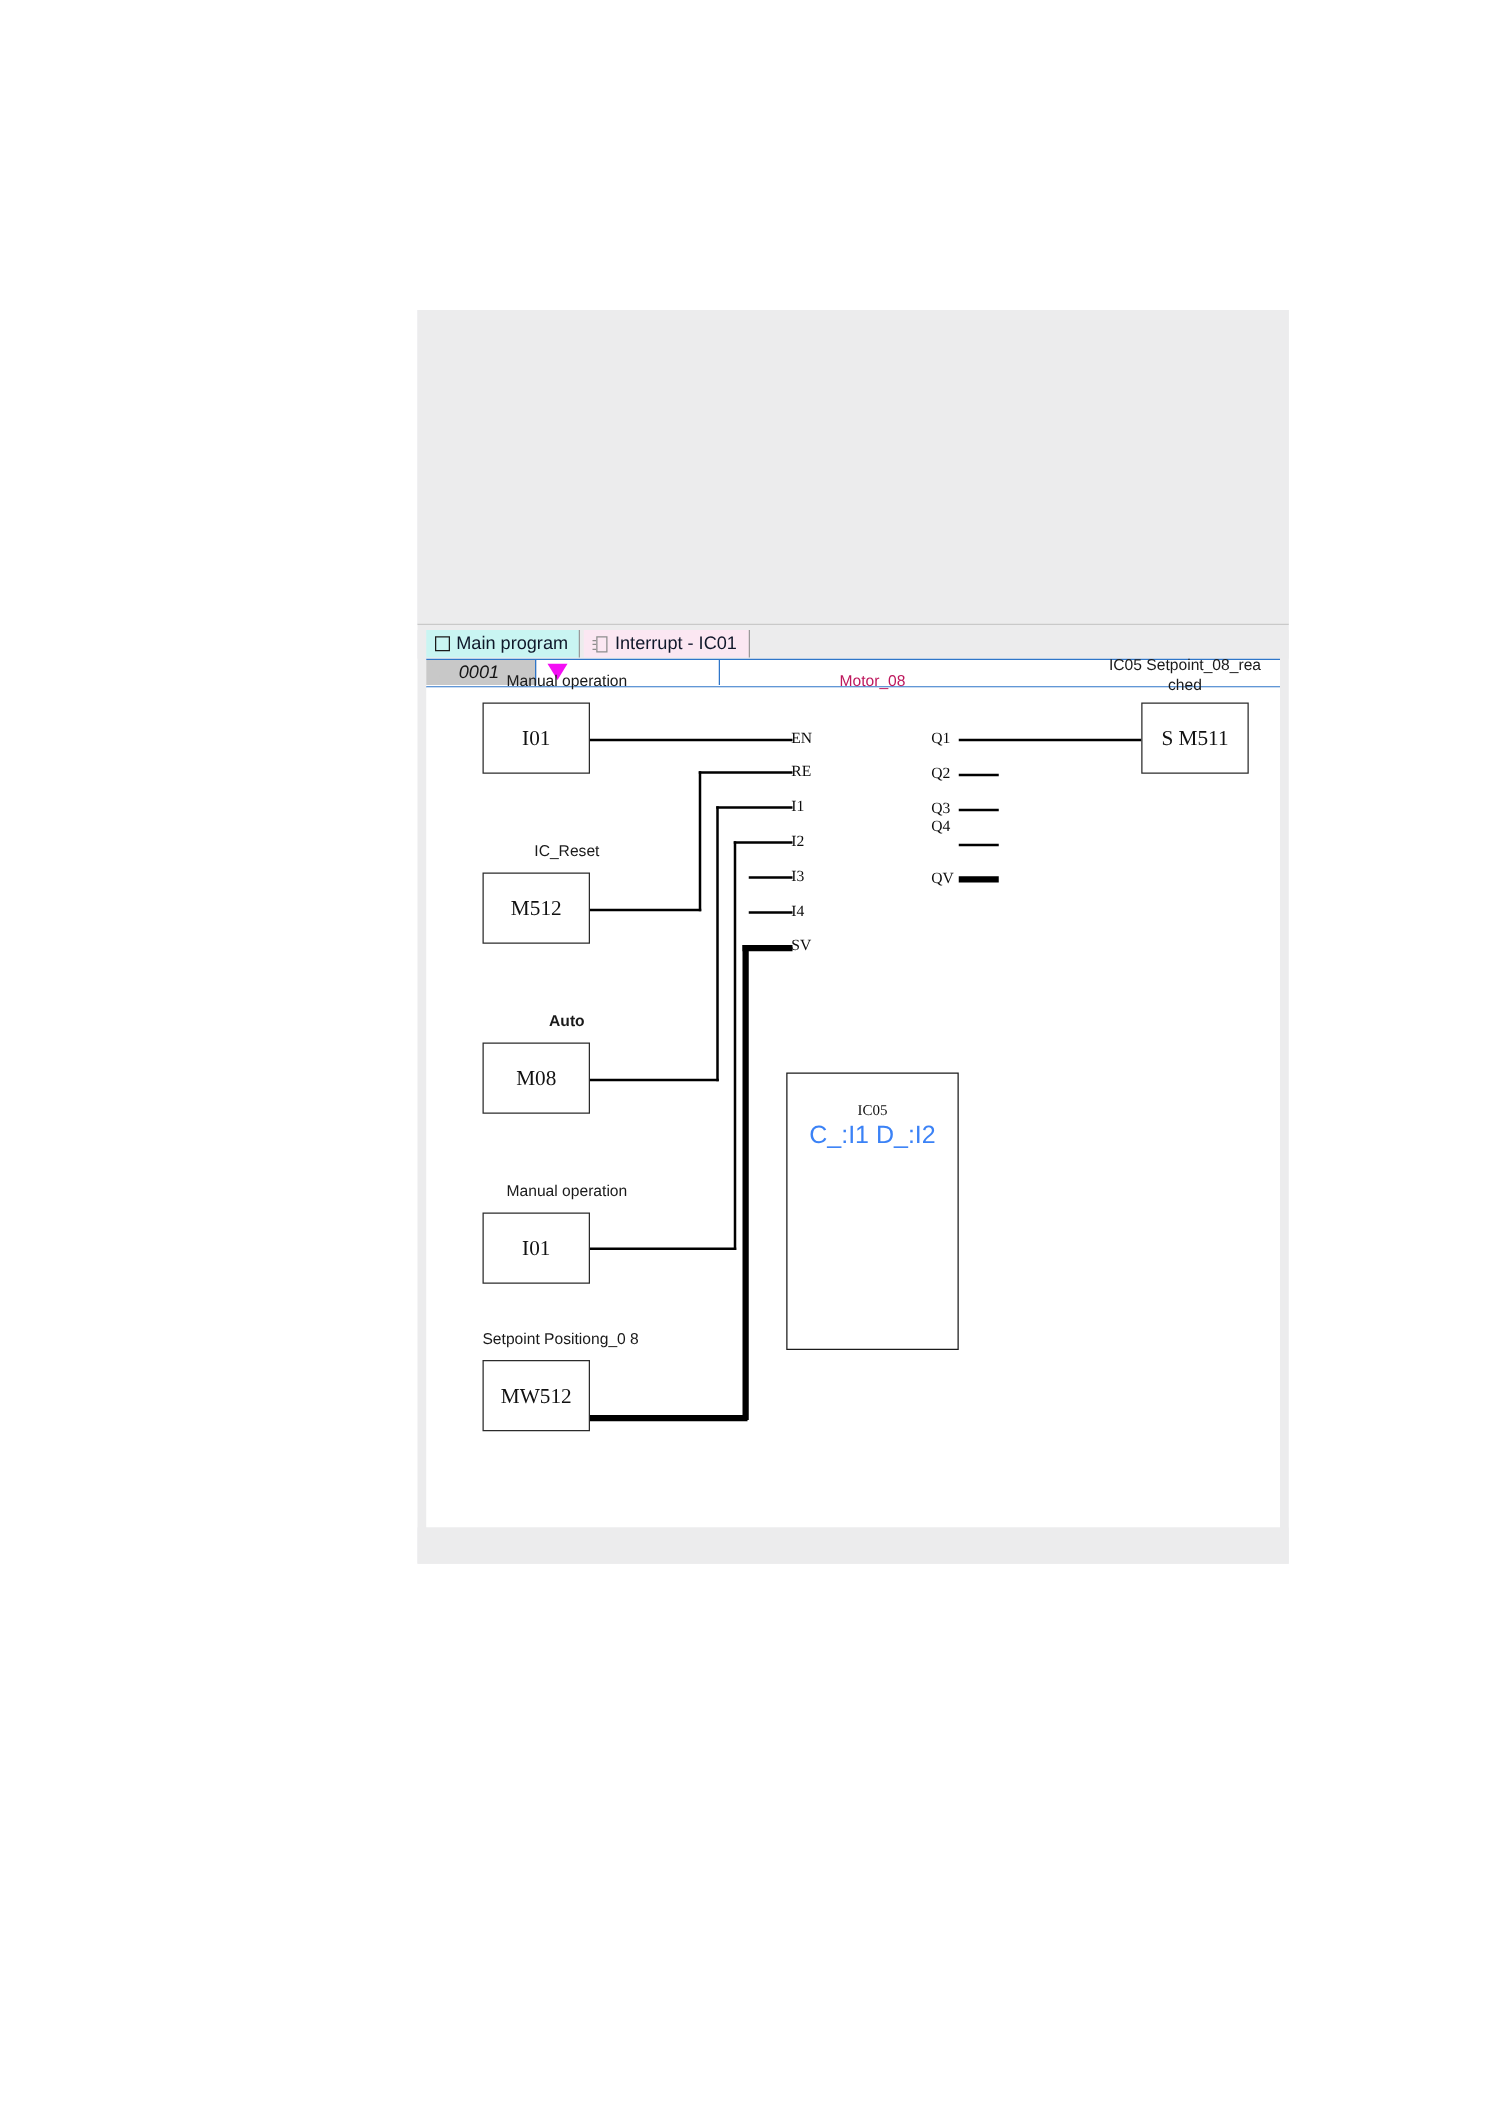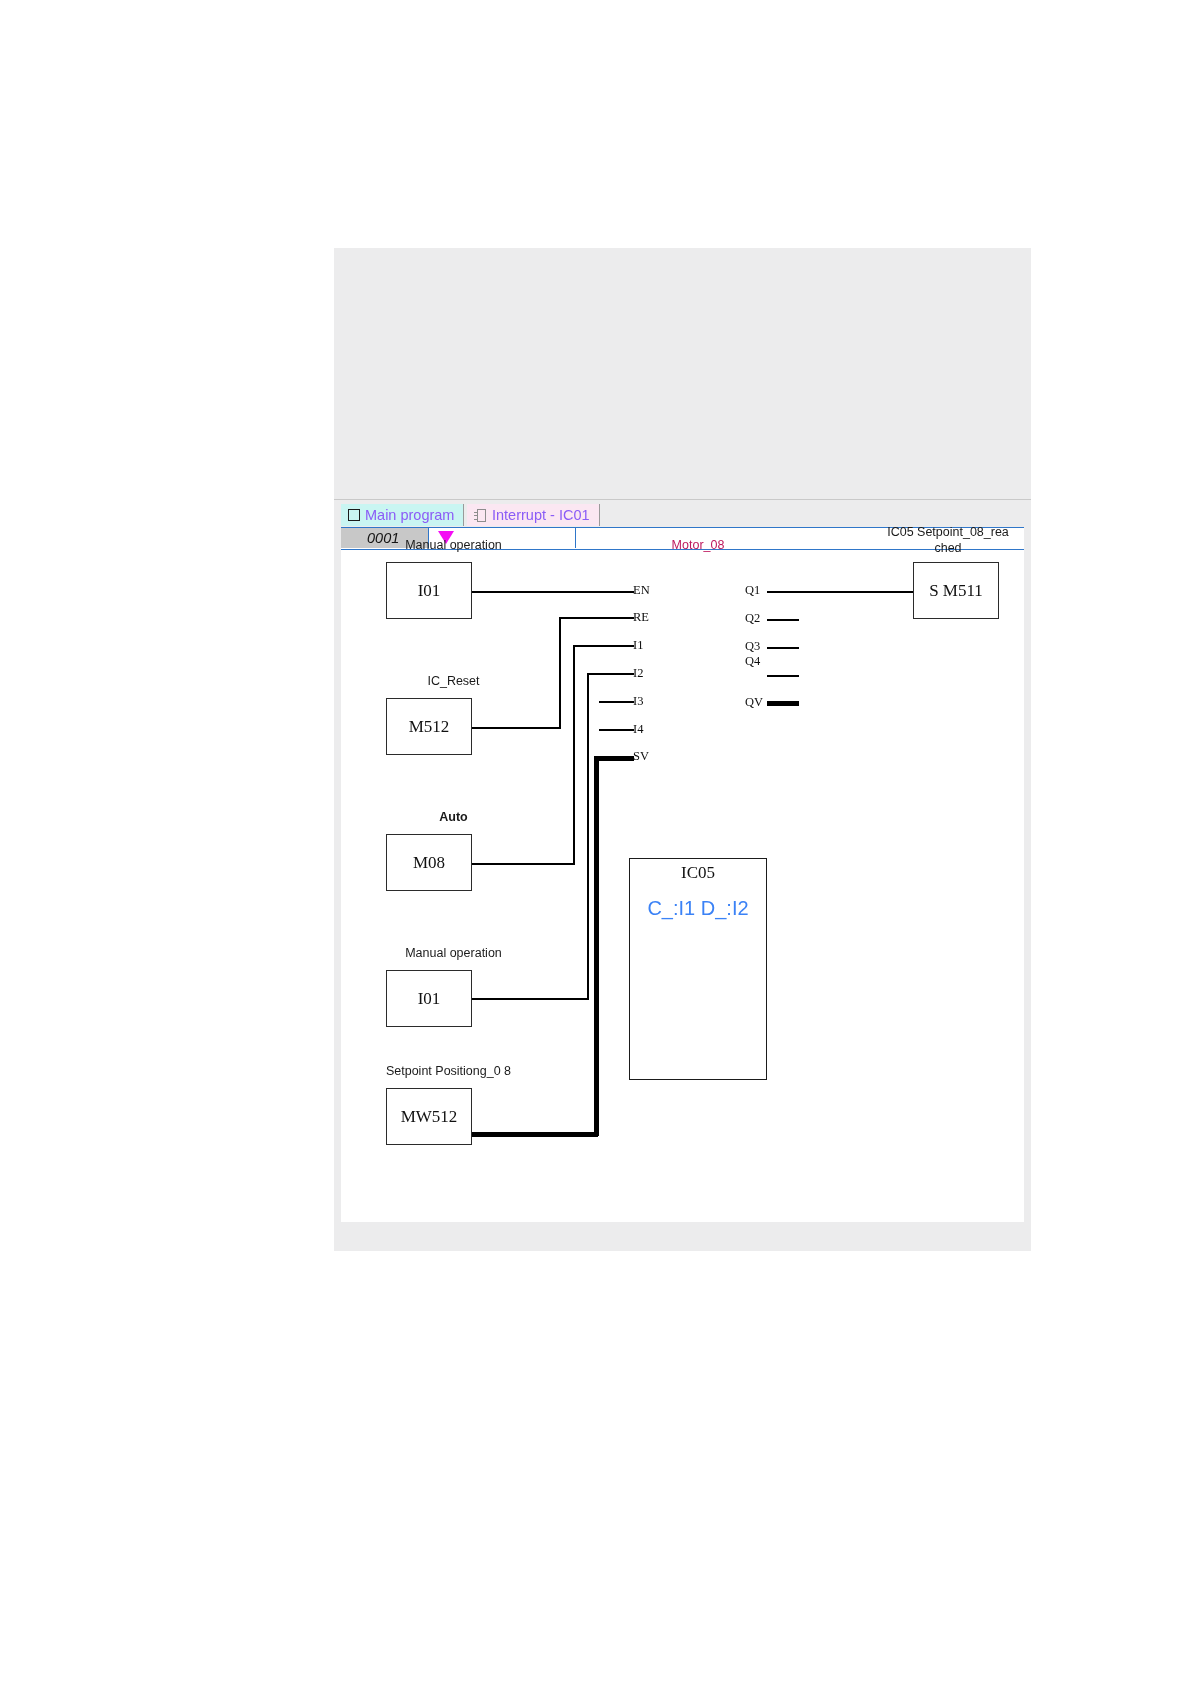--- a/index.html
+++ b/index.html
@@ -48,21 +48,21 @@
   }
   .tab {
     position: absolute;
     top: 0;
     height: 22px;
     display: flex;
     align-items: center;
     gap: 5px;
     padding: 0 9px 0 7px;
     font-size: 14.5px;
-    color: #8b5cf6;
+    color: #0f172a;
     box-sizing: border-box;
     white-space: nowrap;
   }
   .tab.main {
     left: 7px;
     background: #c9f5f2;
     border-right: 1px solid #9a9a9a;
   }
   .tab.interrupt {
     left: 133px;
@@ -216,23 +216,23 @@
     width: 138px;
     height: 222px;
     border: 1.7px solid #1b1b1b;
     background: #ffffff;
     box-sizing: border-box;
   }
   .fb-title {
     position: absolute;
     left: 0;
     right: 0;
-    top: 4px;
+    top: 22px;
     text-align: center;
-    font-size: 17px;
+    font-size: 12px;
     font-family: "Liberation Serif", serif;
     color: #111111;
   }
   .fb-sub {
     position: absolute;
     left: 0;
     right: 0;
     top: 38px;
     text-align: center;
     font-size: 20px;

